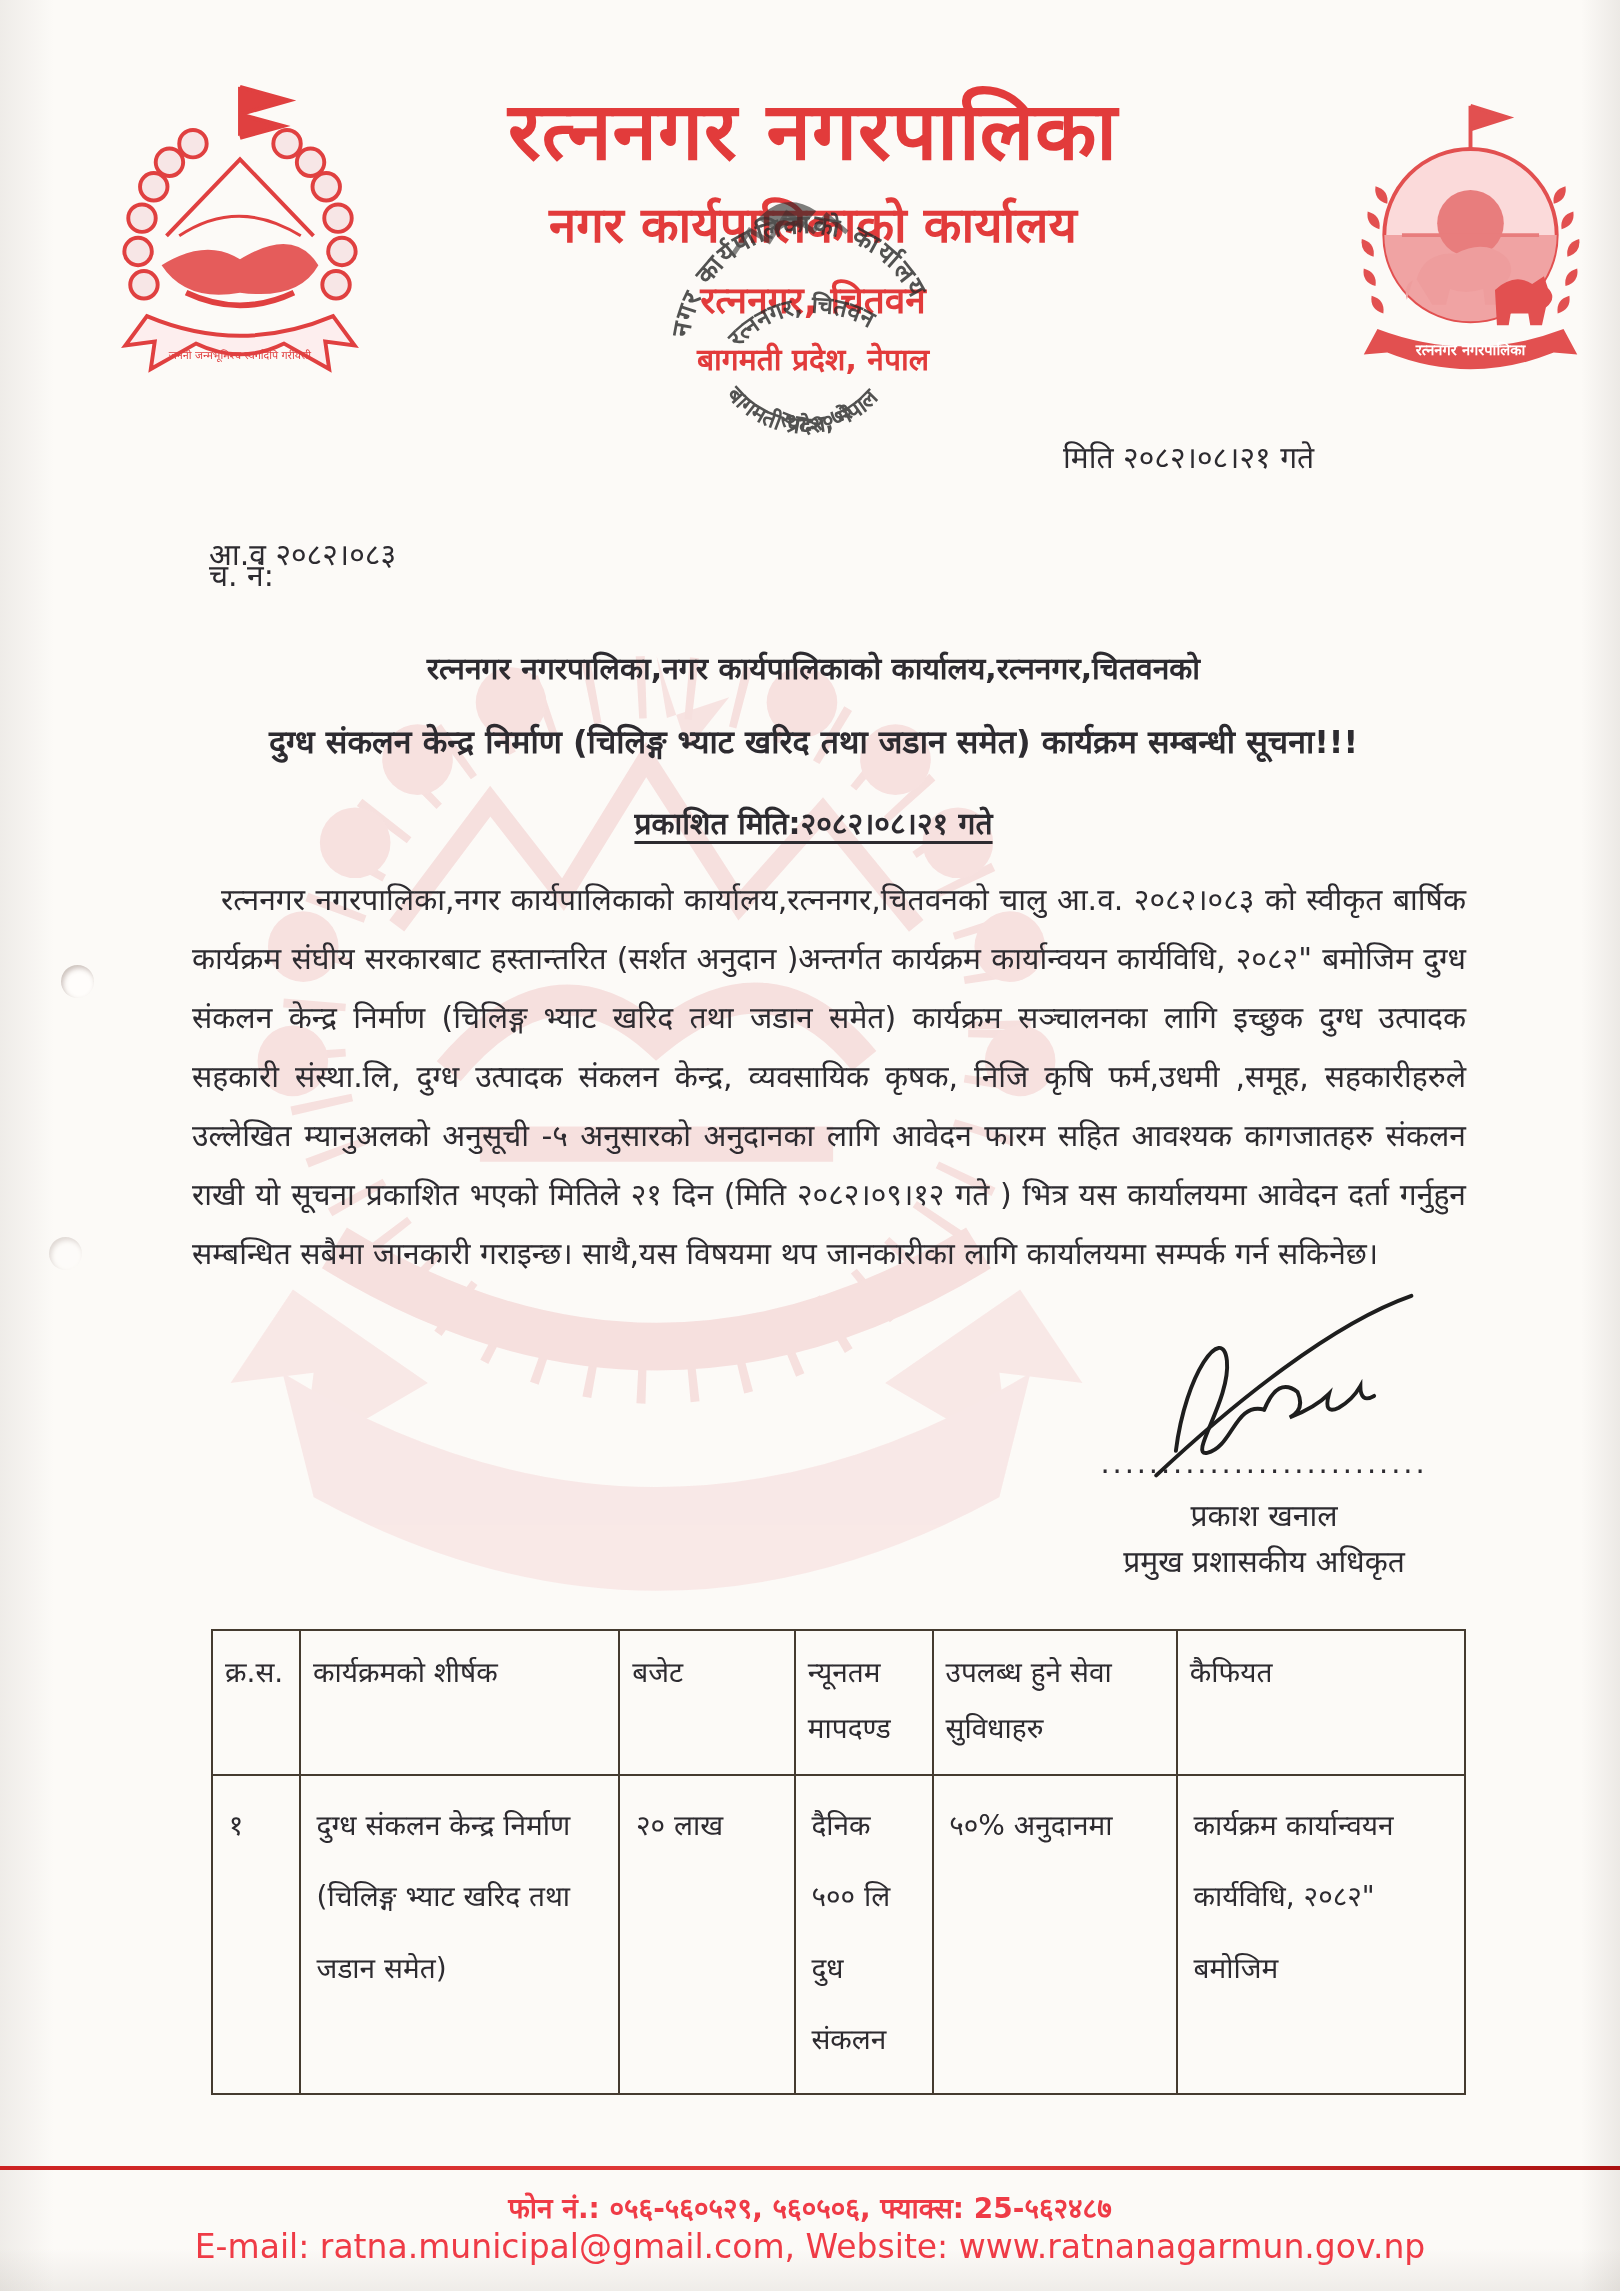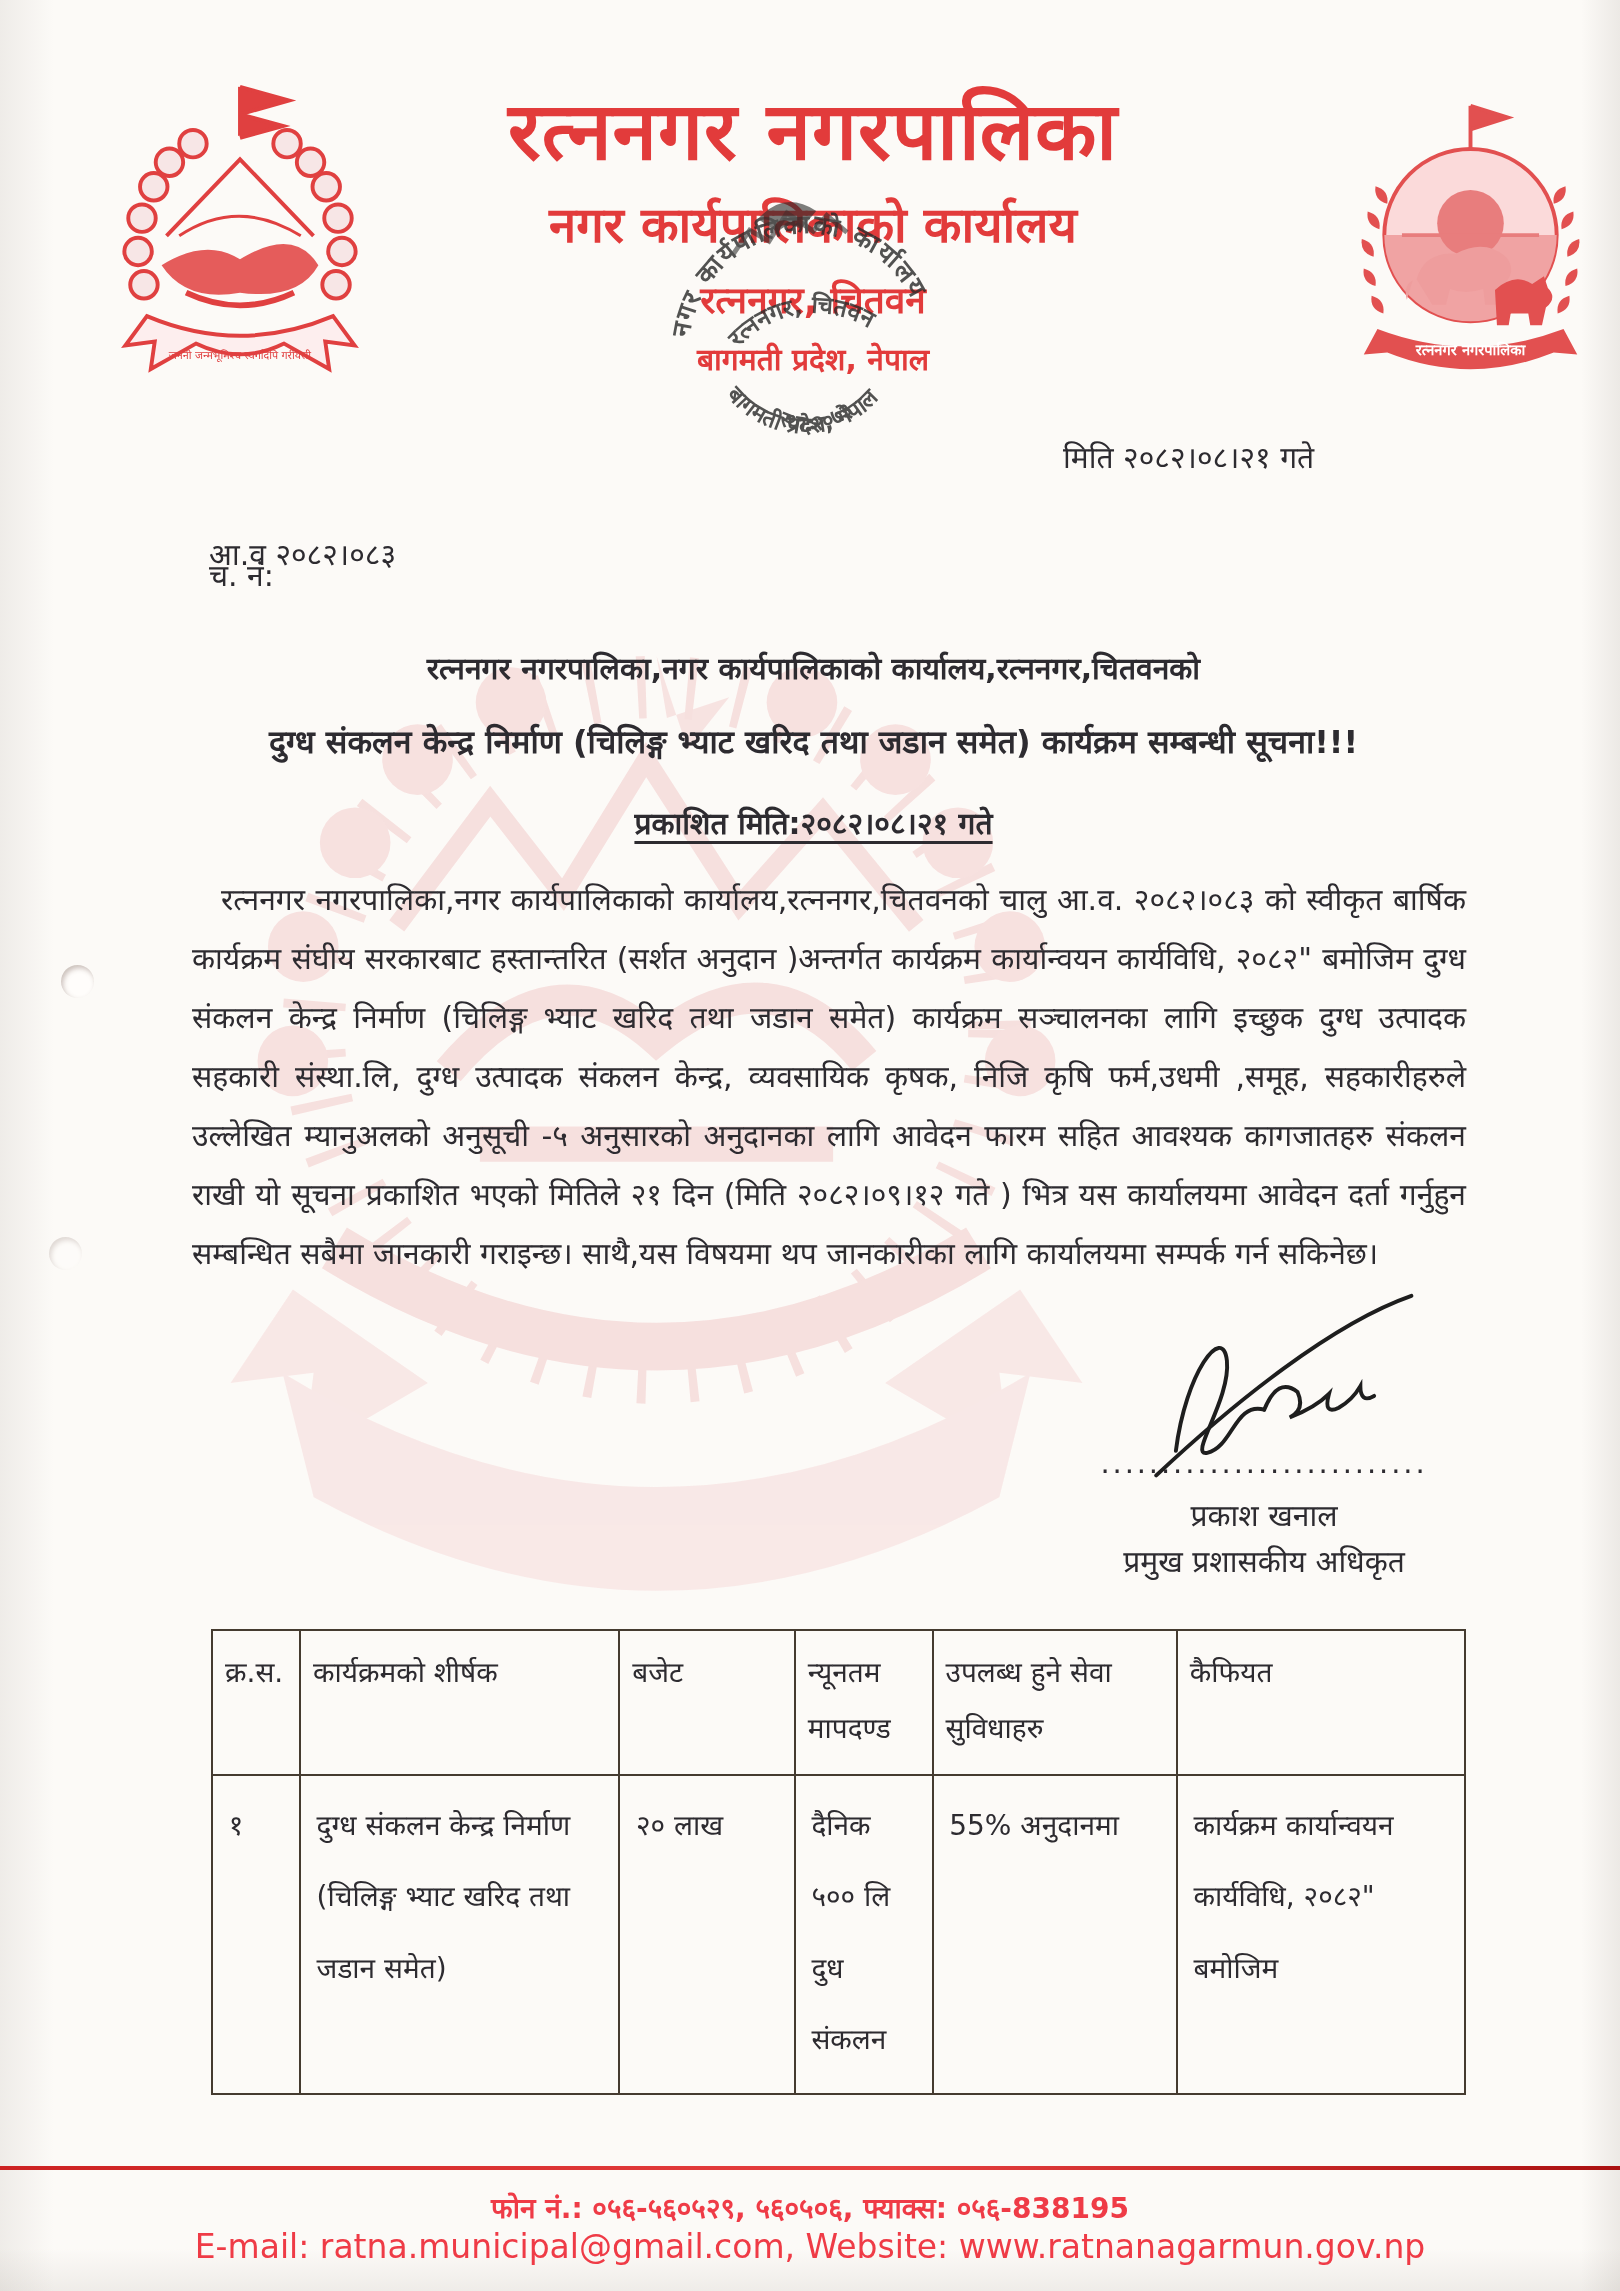--- a/index.html
+++ b/index.html
@@ -234,27 +234,27 @@
         <th>उपलब्ध हुने सेवा सुविधाहरु</th>
         <th>कैफियत</th>
       </tr>
     </thead>
     <tbody>
       <tr>
         <td>१</td>
         <td>दुग्ध संकलन केन्द्र निर्माण (चिलिङ्ग भ्याट खरिद तथा जडान समेत)</td>
         <td>२० लाख</td>
         <td>दैनिक ५०० लि दुध संकलन</td>
-        <td>55% अनुदानमा</td>
+        <td>५०% अनुदानमा</td>
         <td>कार्यक्रम कार्यान्वयन कार्यविधि, २०८२" बमोजिम</td>
       </tr>
     </tbody>
   </table>
 
   <div class="foot-rule"></div>
-  <div class="foot-phone">फोन नं.: ०५६-५६०५२९, ५६०५०६, फ्याक्स: ०५६-838195</div>
+  <div class="foot-phone">फोन नं.: ०५६-५६०५२९, ५६०५०६, फ्याक्स: 25-५६२४८७</div>
   <div class="foot-mail">E-mail: ratna.municipal@gmail.com, Website: www.ratnanagarmun.gov.np</div>
 
   <div class="hole" style="left:61px;top:965px;"></div>
   <div class="hole" style="left:49px;top:1237px;opacity:.6;"></div>
 
 </div>
 
 
 </body></html>

